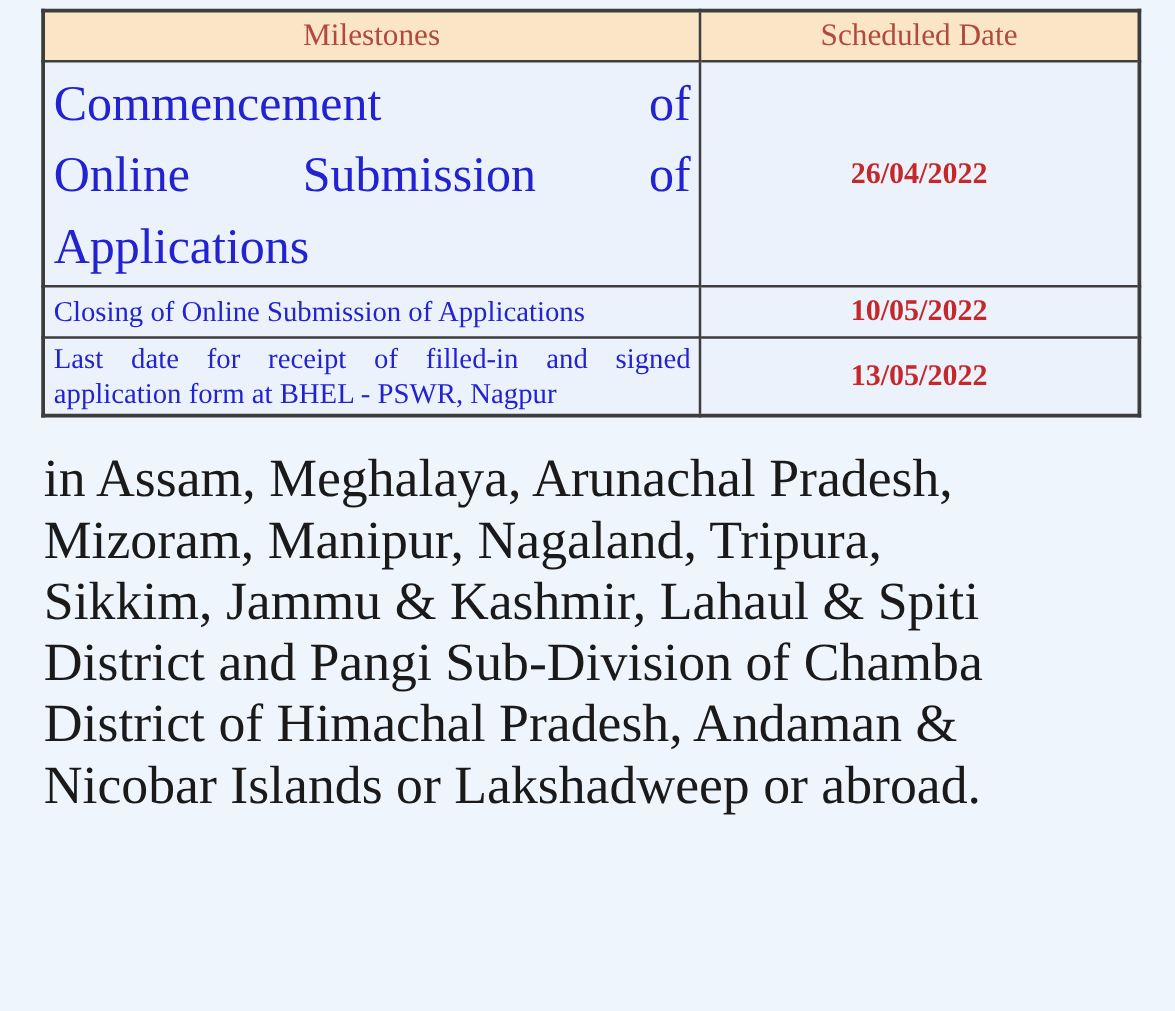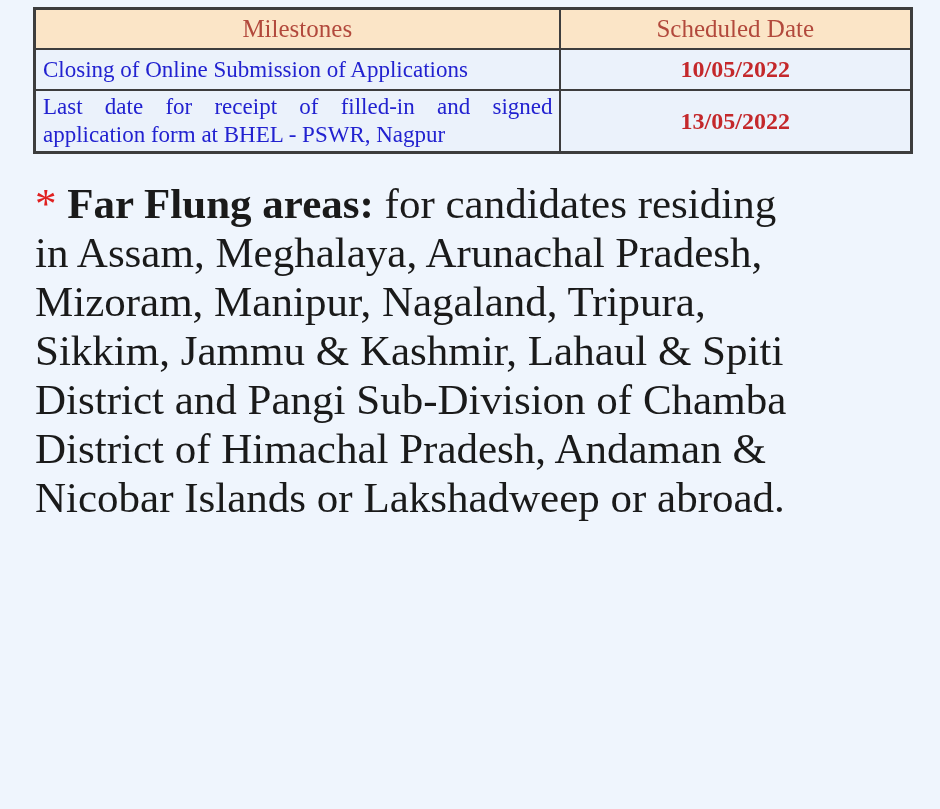--- a/index.html
+++ b/index.html
@@ -77,38 +77,45 @@
         <col class="c1">
         <col class="c2">
       </colgroup>
     <thead>
       <tr>
         <th class="hdr">Milestones</th>
         <th class="hdr">Scheduled Date</th>
       </tr>
     </thead>
     <tbody>
+      <tr class="r1">
+        <td class="milestone">
+          <div class="m-line just">Commencement of</div>
+          <div class="m-line just">Online Submission of</div>
+          <div class="m-line">Applications</div>
+        </td>
+        <td class="date">26/04/2022</td>
+      </tr>
       <tr class="r2">
         <td class="milestone">
           <div class="m-line">Closing of Online Submission of Applications</div>
         </td>
         <td class="date">10/05/2022</td>
       </tr>
       <tr class="r3">
         <td class="milestone">
           <div class="m-line just">Last date for receipt of filled-in and signed</div>
           <div class="m-line">application form at BHEL - PSWR, Nagpur</div>
         </td>
         <td class="date">13/05/2022</td>
       </tr>
     </tbody>
   </table>
 
   <p class="footnote">
-    <span class="fn-line"><span class="red">*</span> <span class="fn-label">Far Flung areas:</span> <span>for candidates residing</span></span>
     <span class="fn-line">in Assam, Meghalaya, Arunachal Pradesh,</span>
     <span class="fn-line">Mizoram, Manipur, Nagaland, Tripura,</span>
     <span class="fn-line">Sikkim, Jammu &amp; Kashmir, Lahaul &amp; Spiti</span>
     <span class="fn-line">District and Pangi Sub-Division of Chamba</span>
     <span class="fn-line">District of Himachal Pradesh, Andaman &amp;</span>
     <span class="fn-line">Nicobar Islands or Lakshadweep or abroad.</span>
   </p>
 
 </div>
 

